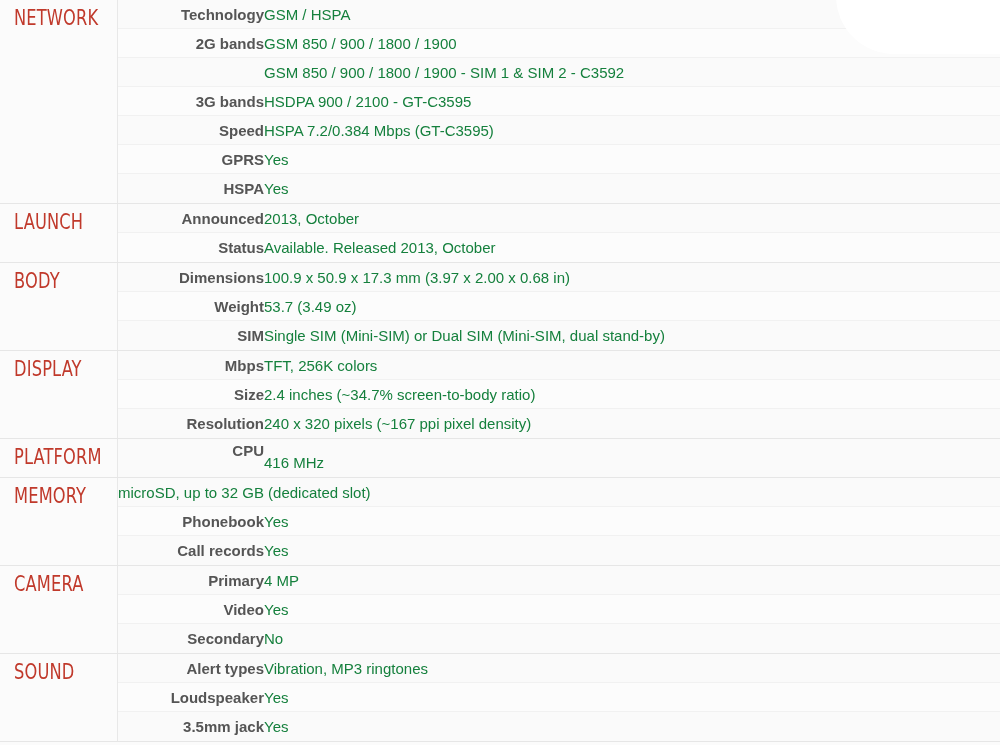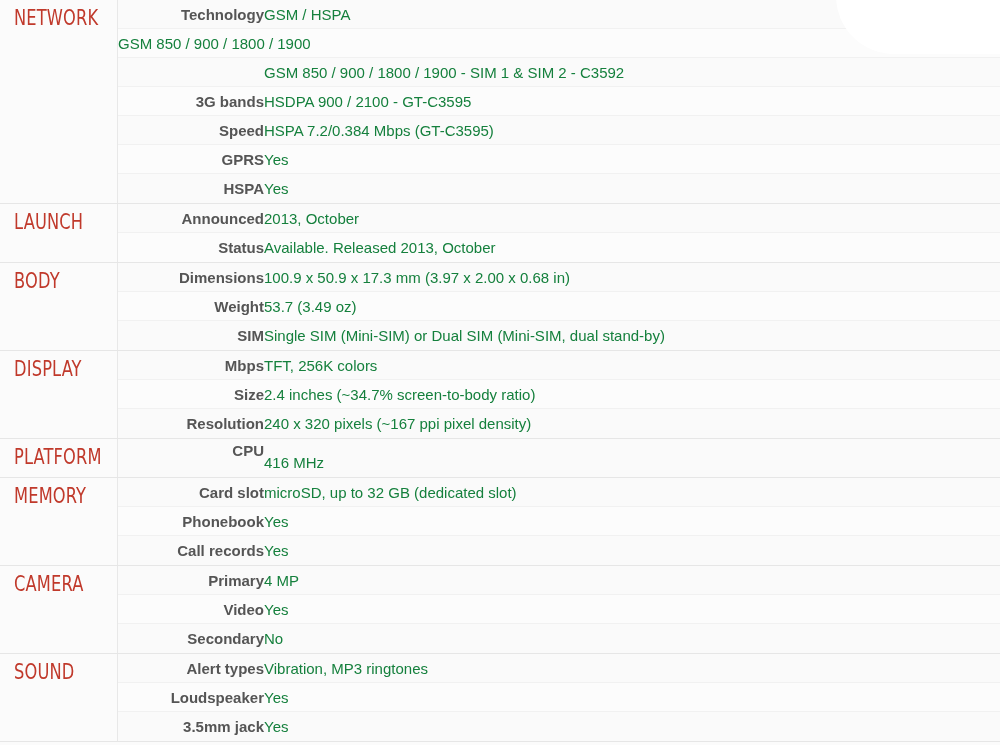--- a/index.html
+++ b/index.html
@@ -128,20 +128,21 @@
       <div class="spec-section">
         <div class="cat-cell">
           <span class="cat-label">NETWORK</span>
         </div>
         <div class="rows-cell">
           <div class="spec-row">
             <div class="row-label">Technology</div>
             <div class="row-value">GSM / HSPA</div>
           </div>
           <div class="spec-row alt">
+            <div class="row-label">2G bands</div>
             <div class="row-value">GSM 850 / 900 / 1800 / 1900</div>
           </div>
           <div class="spec-row">
             <div class="row-label"></div>
             <div class="row-value">GSM 850 / 900 / 1800 / 1900 - SIM 1 &amp; SIM 2 - C3592</div>
           </div>
           <div class="spec-row alt">
             <div class="row-label">3G bands</div>
             <div class="row-value">HSDPA 900 / 2100 - GT-C3595</div>
           </div>
@@ -222,21 +223,20 @@
             <div class="row-value">416 MHz</div>
           </div>
         </div>
       </div>
       <div class="spec-section">
         <div class="cat-cell">
           <span class="cat-label">MEMORY</span>
         </div>
         <div class="rows-cell">
           <div class="spec-row">
-            <div class="row-label">Card slot</div>
             <div class="row-value">microSD, up to 32 GB (dedicated slot)</div>
           </div>
           <div class="spec-row alt">
             <div class="row-label">Phonebook</div>
             <div class="row-value">Yes</div>
           </div>
           <div class="spec-row">
             <div class="row-label">Call records</div>
             <div class="row-value">Yes</div>
           </div>

